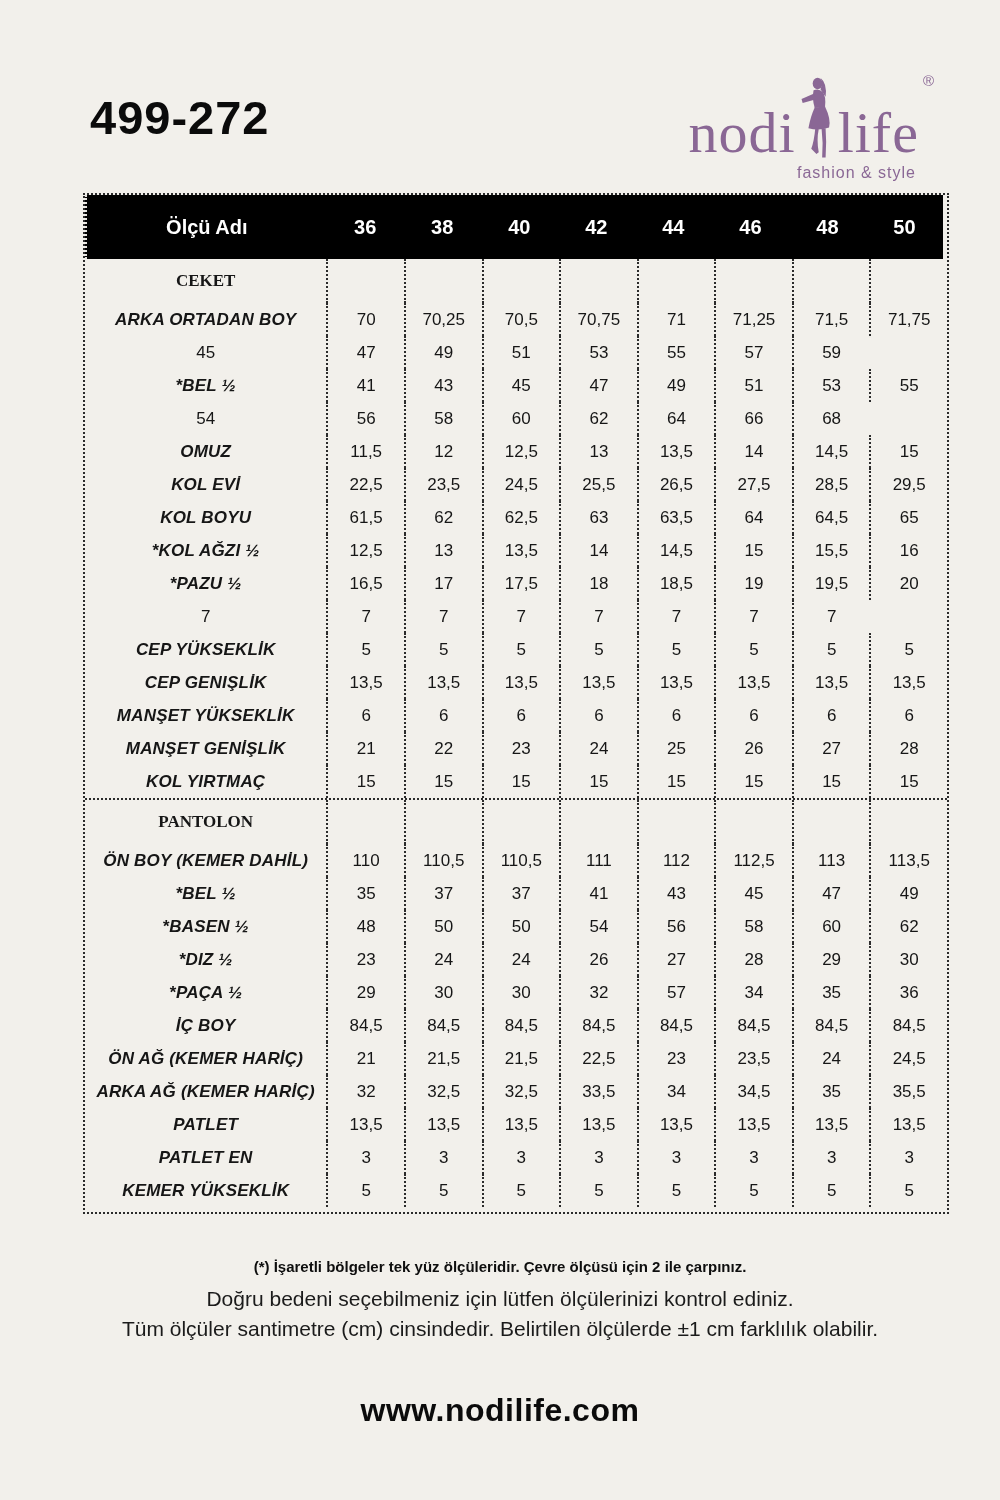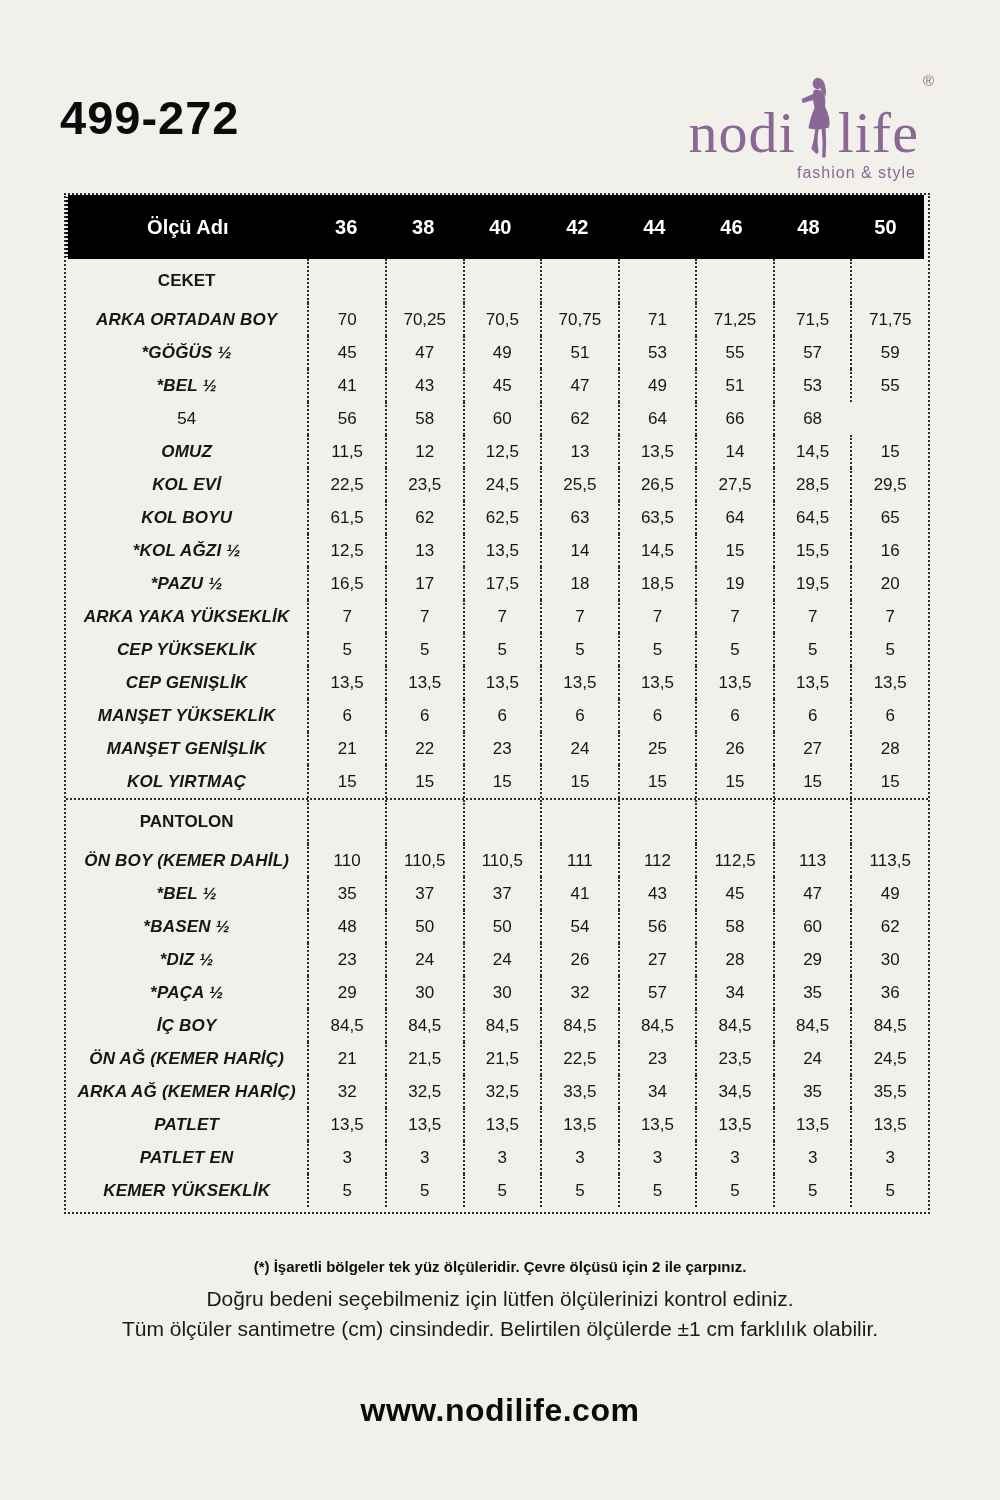--- a/index.html
+++ b/index.html
@@ -8,21 +8,21 @@
     font-family: "Liberation Sans", sans-serif;
     background: #f2f0eb;
     color: #111;
     position: relative;
     overflow: hidden;
   }
   .page { position: absolute; inset: 0; }
 
   
   .product-code {
-    position: absolute; left: 60px; top: 90px;
+    position: absolute; left: 90px; top: 90px;
     font-size: 47px; font-weight: bold; letter-spacing: 1px; color: #0b0b0b;
   }
   .logo {
     position: absolute; right: 66px; top: 76px; text-align: right;
   }
   .logo-row {
     display: flex; align-items: flex-end; justify-content: flex-end; gap: 2px;
     color: #8a6795;
   }
   .brand {
@@ -34,21 +34,21 @@
     font-size: 15px; color: #8a6795; align-self: flex-start;
     margin-top: -4px; margin-left: 2px;
   }
   .tagline {
     margin-top: 4px; margin-right: 18px;
     font-size: 16px; letter-spacing: 1px; color: #8a6795;
   }
 
   
   .size-table {
-    position: absolute; left: 64px; top: 193px; width: 866px;
+    position: absolute; left: 83px; top: 193px; width: 866px;
     border: 2px dotted #2b2b2b;
     background: transparent;
   }
   .table-header {
     height: 64px; background: #000;
     margin-right: 4px;
     border-left: 2px dotted #e8e6e2;
     display: grid; grid-template-columns: 28% repeat(8, 1fr);
     align-items: center;
   }
@@ -61,21 +61,21 @@
     display: grid; grid-template-columns: 28% repeat(8, 1fr);
     height: 33px;
   }
   .t-row.title-row { height: 44px; }
   .cell {
     display: flex; align-items: center; justify-content: center;
     font-size: 17px; color: #161616; overflow: hidden;
   }
   .cell + .cell { border-left: 2px dotted #2b2b2b; }
   .cell.label { font-weight: bold; letter-spacing: 0.2px; font-style: italic; }
-  .cell.section-name { font-weight: bold; }
+  .cell.section-name { font-weight: bold; font-family: Liberation Serif, serif; }
 
   
   .notes {
     position: absolute; top: 1256px; left: 0; width: 100%;
     text-align: center; color: #1b1b1b;
   }
   .note-line { font-size: 21px; line-height: 1.45; }
   .note-line.bold { font-weight: bold; font-size: 15px; margin-bottom: 6px; color: #0e0e0e; }
   .website {
     position: absolute; top: 1392px; left: 0; width: 100%;
@@ -142,21 +142,20 @@
             <div class="cell value">70</div>
             <div class="cell value">70,25</div>
             <div class="cell value">70,5</div>
             <div class="cell value">70,75</div>
             <div class="cell value">71</div>
             <div class="cell value">71,25</div>
             <div class="cell value">71,5</div>
             <div class="cell value">71,75</div>
           </div>
           <div class="t-row">
-            <div class="cell label">*GÖĞÜS ½</div>
             <div class="cell value">45</div>
             <div class="cell value">47</div>
             <div class="cell value">49</div>
             <div class="cell value">51</div>
             <div class="cell value">53</div>
             <div class="cell value">55</div>
             <div class="cell value">57</div>
             <div class="cell value">59</div>
           </div>
           <div class="t-row">
@@ -229,21 +228,20 @@
             <div class="cell value">16,5</div>
             <div class="cell value">17</div>
             <div class="cell value">17,5</div>
             <div class="cell value">18</div>
             <div class="cell value">18,5</div>
             <div class="cell value">19</div>
             <div class="cell value">19,5</div>
             <div class="cell value">20</div>
           </div>
           <div class="t-row">
-            <div class="cell label">ARKA YAKA YÜKSEKLİK</div>
             <div class="cell value">7</div>
             <div class="cell value">7</div>
             <div class="cell value">7</div>
             <div class="cell value">7</div>
             <div class="cell value">7</div>
             <div class="cell value">7</div>
             <div class="cell value">7</div>
             <div class="cell value">7</div>
           </div>
           <div class="t-row">

